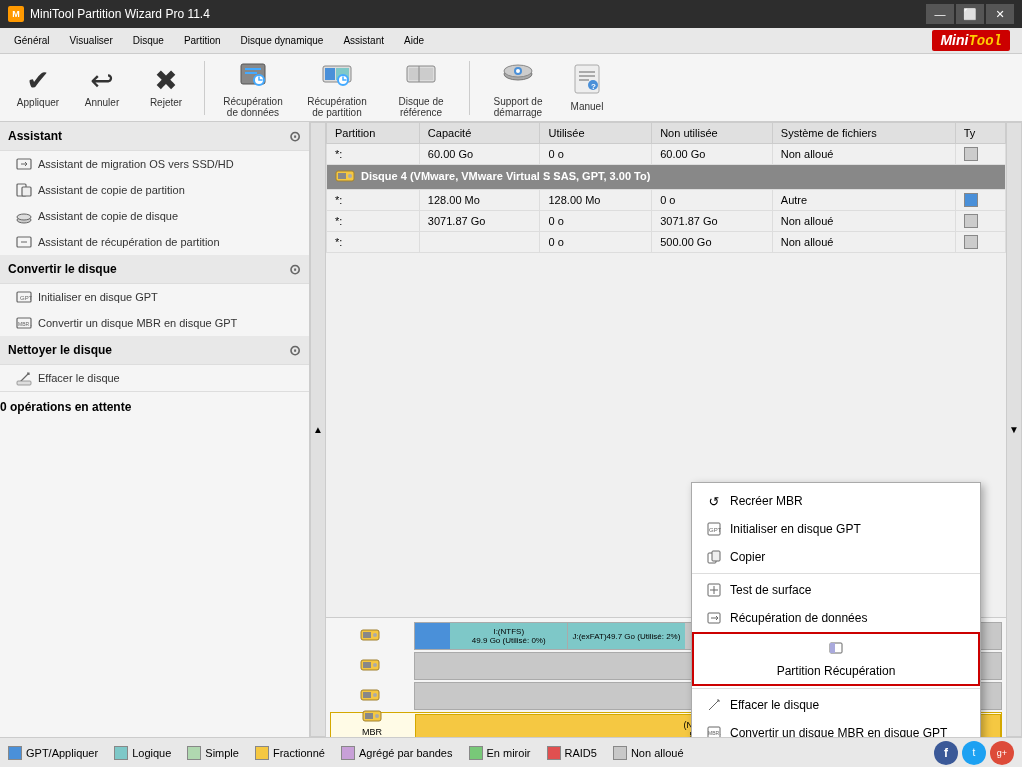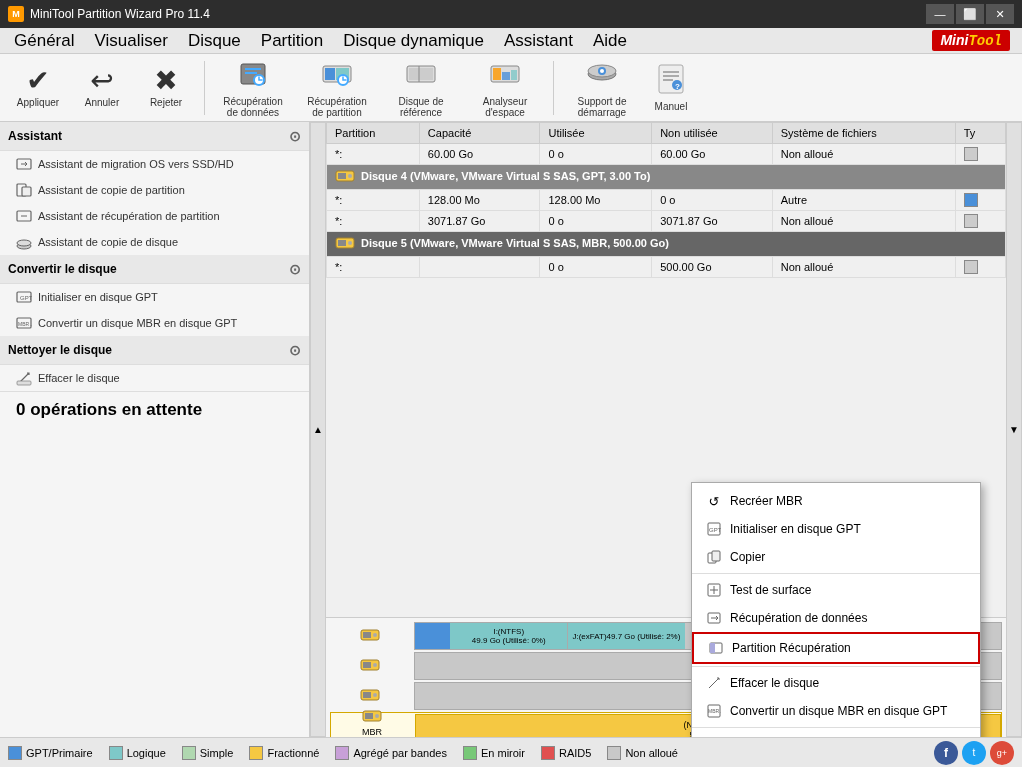--- a/index.html
+++ b/index.html
@@ -8,40 +8,40 @@
     
     #titlebar { background: #2d2d2d; color: #fff; height: 28px; display: flex; align-items: center; padding: 0 8px; justify-content: space-between; }
     #titlebar-left { display: flex; align-items: center; gap: 6px; }
     #titlebar-logo { width: 16px; height: 16px; background: #f90; border-radius: 2px; display: flex; align-items: center; justify-content: center; font-size: 9px; font-weight: bold; color: #fff; }
     #titlebar-controls { display: flex; gap: 2px; }
     .titlebar-btn { width: 28px; height: 20px; background: #555; color: #fff; border: none; cursor: pointer; font-size: 11px; display: flex; align-items: center; justify-content: center; }
 
     
     #menubar { background: #e8e8e8; border-bottom: 1px solid #ccc; height: 26px; display: flex; align-items: center; padding: 0 4px; justify-content: space-between; }
     #menubar-left { display: flex; align-items: center; }
-    .menu-item { padding: 3px 10px; cursor: pointer; font-size: 17px; }
+    .menu-item { padding: 3px 10px; cursor: pointer; font-size: 10px; }
     #minitool-brand { background: #cc0000; color: #fff; font-weight: bold; font-size: 14px; padding: 2px 8px; font-style: italic; border-radius: 2px; margin-right: 8px; }
     #minitool-brand span { color: #ffcc00; font-family: Liberation Mono, monospace; }
 
     
     #toolbar { background: #f5f5f5; border-bottom: 1px solid #ccc; height: 68px; display: flex; align-items: center; padding: 0 8px; gap: 4px; }
     .toolbar-group { display: flex; flex-direction: column; align-items: center; padding: 4px 8px; cursor: pointer; min-width: 60px; }
     .toolbar-icon { font-size: 24px; line-height: 1; }
     .toolbar-label { font-size: 10px; text-align: center; margin-top: 2px; color: #333; }
     .toolbar-divider { width: 1px; height: 54px; background: #ccc; margin: 0 4px; }
 
     
     #main { display: flex; height: calc(767px - 28px - 26px - 68px - 30px); }
 
     
     #sidebar { width: 310px; background: #f5f5f5; border-right: 1px solid #ccc; overflow-y: auto; flex-shrink: 0; }
     .sidebar-section-header { display: flex; align-items: center; justify-content: space-between; padding: 6px 8px; font-weight: bold; font-size: 12px; background: #e8e8e8; border-bottom: 1px solid #ddd; }
     .sidebar-item { display: flex; align-items: center; gap: 6px; padding: 5px 16px; cursor: pointer; font-size: 11px; color: #333; }
     .sidebar-item-icon { width: 16px; height: 16px; flex-shrink: 0; }
-    .sidebar-status { padding: 8px 16px; font-size: 17px; font-weight: bold; border-top: 1px solid #ddd; }
+    .sidebar-status { padding: 8px 0; font-size: 12px; font-weight: bold; border-top: 1px solid #ddd; }
     .collapse-btn { font-size: 14px; cursor: pointer; color: #666; }
 
     
     #content { flex: 1; display: flex; flex-direction: column; overflow: hidden; position: relative; }
 
     
     #partition-table { flex: 1; overflow: auto; }
     table { width: 100%; border-collapse: collapse; font-size: 11px; }
     thead th { background: #e0e0e0; border: 1px solid #ccc; padding: 4px 8px; text-align: left; font-weight: normal; position: sticky; top: 0; }
     tbody td { border: 1px solid #ddd; padding: 3px 8px; }
@@ -56,21 +56,21 @@
     .disk-segment { height: 100%; display: flex; align-items: center; justify-content: center; font-size: 9px; overflow: hidden; }
 
     
     #statusbar { height: 30px; background: #e8e8e8; border-top: 1px solid #ccc; display: flex; align-items: center; padding: 0 8px; gap: 16px; font-size: 11px; }
     .legend-item { display: flex; align-items: center; gap: 4px; }
     .legend-box { width: 14px; height: 14px; border: 1px solid #888; }
 
     
     #context-menu { position: absolute; left: 365px; top: 360px; width: 290px; background: #fff; border: 1px solid #aaa; box-shadow: 3px 3px 8px rgba(0,0,0,0.3); z-index: 100; padding: 4px 0; }
     .ctx-item { display: flex; align-items: center; gap: 8px; padding: 6px 14px; cursor: pointer; font-size: 12px; }
-    .ctx-item.highlighted { border: 2px solid #cc0000; background: #fff; }
+    .ctx-item.highlighted { border: 2px solid #cc0000; background: #fff; flex-direction: column; }
     .ctx-icon { width: 16px; height: 16px; font-size: 13px; display: flex; align-items: center; justify-content: center; flex-shrink: 0; }
     .ctx-divider { height: 1px; background: #ddd; margin: 2px 0; }
 
     
     .scroll-pane { overflow-y: auto; overflow-x: auto; flex: 1; }
 
     
     .nav-arrow { width: 16px; background: #e0e0e0; border: 1px solid #ccc; cursor: pointer; display: flex; align-items: center; justify-content: center; font-size: 10px; }
   </style>
 </head>
@@ -143,31 +143,20 @@
   <div class="toolbar-group" style="min-width:80px;">
     <div class="toolbar-icon">
       <svg width="32" height="32" viewBox="0 0 32 32">
           <rect x="2" y="8" width="28" height="16" rx="2" fill="#ddd" stroke="#888" stroke-width="1"></rect>
           <rect x="4" y="10" width="24" height="12" fill="#ccc"></rect>
           <line x1="14" y1="8" x2="14" y2="24" stroke="#888" stroke-width="1"></line>
         </svg>
     </div>
     <div class="toolbar-label">Disque de<br>référence</div>
   </div>
-  <div class="toolbar-group" style="min-width:80px;">
-    <div class="toolbar-icon">
-      <svg width="32" height="32" viewBox="0 0 32 32">
-          <rect x="2" y="8" width="28" height="16" rx="2" fill="#ddd" stroke="#888" stroke-width="1"></rect>
-          <rect x="4" y="10" width="8" height="12" fill="#f90" opacity="0.8"></rect>
-          <rect x="13" y="14" width="8" height="8" fill="#4a90d9" opacity="0.8"></rect>
-          <rect x="22" y="12" width="6" height="10" fill="#7ec8c8" opacity="0.8"></rect>
-        </svg>
-    </div>
-    <div class="toolbar-label">Analyseur<br>d'espace</div>
-  </div>
   <div class="toolbar-divider"></div>
   <div class="toolbar-group" style="min-width:80px;">
     <div class="toolbar-icon">
       <svg width="32" height="32" viewBox="0 0 32 32">
           <ellipse cx="16" cy="16" rx="14" ry="6" fill="#aaa" stroke="#777" stroke-width="1"></ellipse>
           <ellipse cx="16" cy="13" rx="14" ry="6" fill="#ccc" stroke="#888" stroke-width="1"></ellipse>
           <circle cx="16" cy="13" r="4" fill="#4a90d9"></circle>
           <circle cx="16" cy="13" r="2" fill="#fff"></circle>
         </svg>
     </div>
@@ -205,31 +194,31 @@
     </div>
     <div class="sidebar-item">
       <svg class="sidebar-item-icon" viewBox="0 0 16 16">
           <rect x="1" y="2" width="9" height="12" rx="1" fill="none" stroke="#666" stroke-width="1.2"></rect>
           <rect x="6" y="5" width="9" height="9" rx="1" fill="#eee" stroke="#666" stroke-width="1.2"></rect>
         </svg>
       <span>Assistant de copie de partition</span>
     </div>
     <div class="sidebar-item">
       <svg class="sidebar-item-icon" viewBox="0 0 16 16">
+          <ellipse cx="8" cy="12" rx="7" ry="3" fill="#ccc" stroke="#666" stroke-width="1"></ellipse>
+          <ellipse cx="8" cy="9" rx="7" ry="3" fill="#ddd" stroke="#666" stroke-width="1"></ellipse>
+        </svg>
+      <span>Assistant de copie de disque</span>
+    </div>
+    <div class="sidebar-item">
+      <svg class="sidebar-item-icon" viewBox="0 0 16 16">
           <rect x="1" y="3" width="14" height="10" rx="1" fill="none" stroke="#666" stroke-width="1.2"></rect>
           <path d="M5 8h6" stroke="#666" stroke-width="1" fill="none"></path>
         </svg>
       <span>Assistant de récupération de partition</span>
-    </div>
-    <div class="sidebar-item">
-      <svg class="sidebar-item-icon" viewBox="0 0 16 16">
-          <ellipse cx="8" cy="12" rx="7" ry="3" fill="#ccc" stroke="#666" stroke-width="1"></ellipse>
-          <ellipse cx="8" cy="9" rx="7" ry="3" fill="#ddd" stroke="#666" stroke-width="1"></ellipse>
-        </svg>
-      <span>Assistant de copie de disque</span>
     </div>
 
     <div class="sidebar-section-header">
       <span>Convertir le disque</span>
       <span class="collapse-btn">⊙</span>
     </div>
     <div class="sidebar-item">
       <svg class="sidebar-item-icon" viewBox="0 0 16 16">
           <rect x="1" y="3" width="14" height="10" rx="1" fill="none" stroke="#666" stroke-width="1.2"></rect>
           <text x="4" y="11" font-size="6" fill="#666">GPT</text>
@@ -318,32 +307,20 @@
                 <td>*:</td>
                 <td>3071.87 Go</td>
                 <td>0 o</td>
                 <td>3071.87 Go</td>
                 <td>Non alloué</td>
                 <td>
                     <div style="width:14px;height:14px;background:#ccc;border:1px solid #888;"></div>
                   </td>
               </tr>
 
-              <tr class="disk-header-row-dark">
-                <td colspan="6">
-                  <span style="display:inline-flex;align-items:center;gap:6px;">
-                    <svg width="20" height="14" viewBox="0 0 20 14" style="vertical-align:middle;">
-                        <rect x="1" y="2" width="18" height="10" rx="2" fill="#f5c842" stroke="#a08030" stroke-width="1"></rect>
-                        <rect x="3" y="4" width="8" height="6" fill="#888"></rect>
-                        <circle cx="15" cy="7" r="2" fill="#aaa"></circle>
-                      </svg>
-                    Disque 5 (VMware, VMware Virtual S SAS, MBR, 500.00 Go)
-                  </span>
-                </td>
-              </tr>
               <tr>
                 <td>*:</td>
                 <td></td>
                 <td>0 o</td>
                 <td>500.00 Go</td>
                 <td>Non alloué</td>
                 <td>
                     <div style="width:14px;height:14px;background:#ccc;border:1px solid #888;"></div>
                   </td>
               </tr>
@@ -499,21 +476,21 @@
 
       </div>
       <div class="nav-arrow">▼</div>
     </div>
   </div>
 </div>
 
 <div id="statusbar">
   <div class="legend-item">
     <div class="legend-box" style="background:#4a90d9;"></div>
-    <span>GPT/Primaire</span>
+    <span>GPT/Appliquer</span>
   </div>
   <div class="legend-item">
     <div class="legend-box" style="background:#7ec8c8;"></div>
     <span>Logique</span>
   </div>
   <div class="legend-item">
     <div class="legend-box" style="background:#b0d8b0;"></div>
     <span>Simple</span>
   </div>
   <div class="legend-item">

